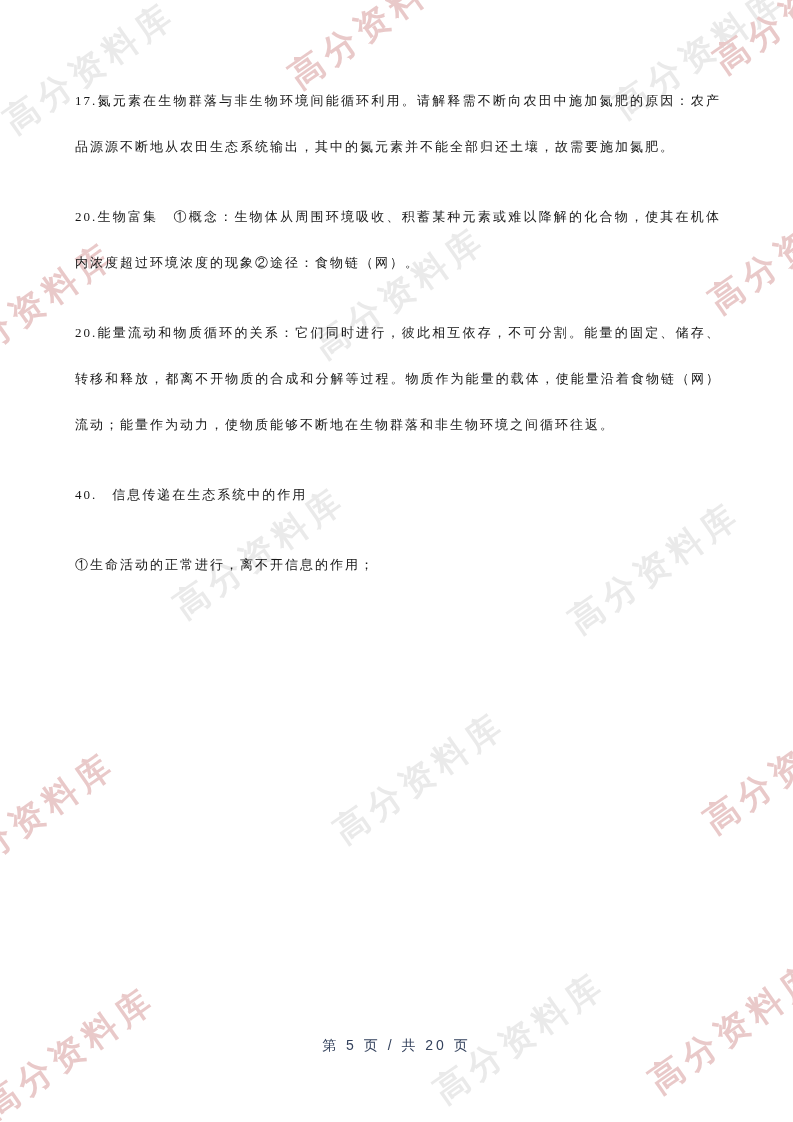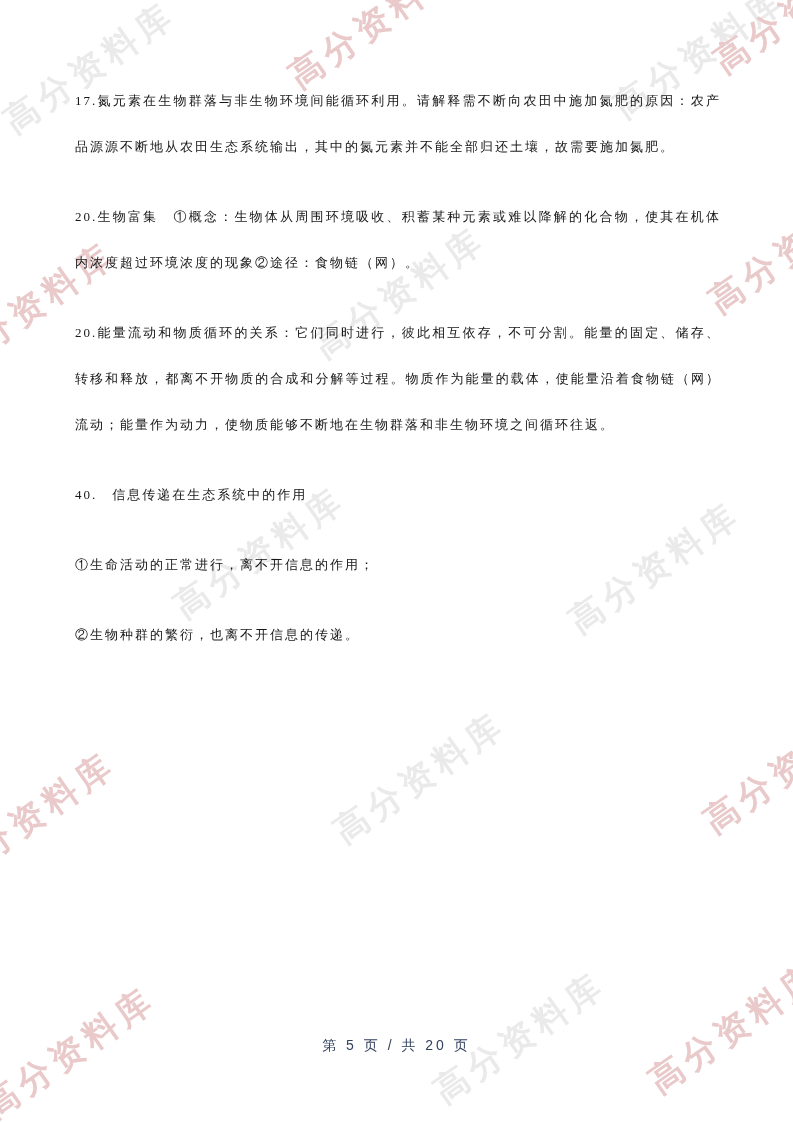--- a/index.html
+++ b/index.html
@@ -84,20 +84,19 @@
   <span class="wm wm-pink" style="left:-30px;  top:1030px;">高分资料库</span>
   <span class="wm wm-gray" style="left:420px;  top:1015px;">高分资料库</span>
   <span class="wm wm-pink" style="left:635px;  top:1005px;">高分资料库</span>
 
   <main class="content">
     <p>17.氮元素在生物群落与非生物环境间能循环利用。请解释需不断向农田中施加氮肥的原因：农产品源源不断地从农田生态系统输出，其中的氮元素并不能全部归还土壤，故需要施加氮肥。</p>
     <p>20.生物富集　①概念：生物体从周围环境吸收、积蓄某种元素或难以降解的化合物，使其在机体内浓度超过环境浓度的现象②途径：食物链（网）。</p>
     <p>20.能量流动和物质循环的关系：它们同时进行，彼此相互依存，不可分割。能量的固定、储存、转移和释放，都离不开物质的合成和分解等过程。物质作为能量的载体，使能量沿着食物链（网）流动；能量作为动力，使物质能够不断地在生物群落和非生物环境之间循环往返。</p>
     <p>40.　信息传递在生态系统中的作用</p>
     <p>①生命活动的正常进行，离不开信息的作用；</p>
-    <p>②生物种群的繁衍，也离不开信息的传递。</p>
   </main>
 
   <footer class="footer">
     <span class="page-num">第 5 页 / 共 20 页</span>
   </footer>
 
 </div>
 
 </body></html>

